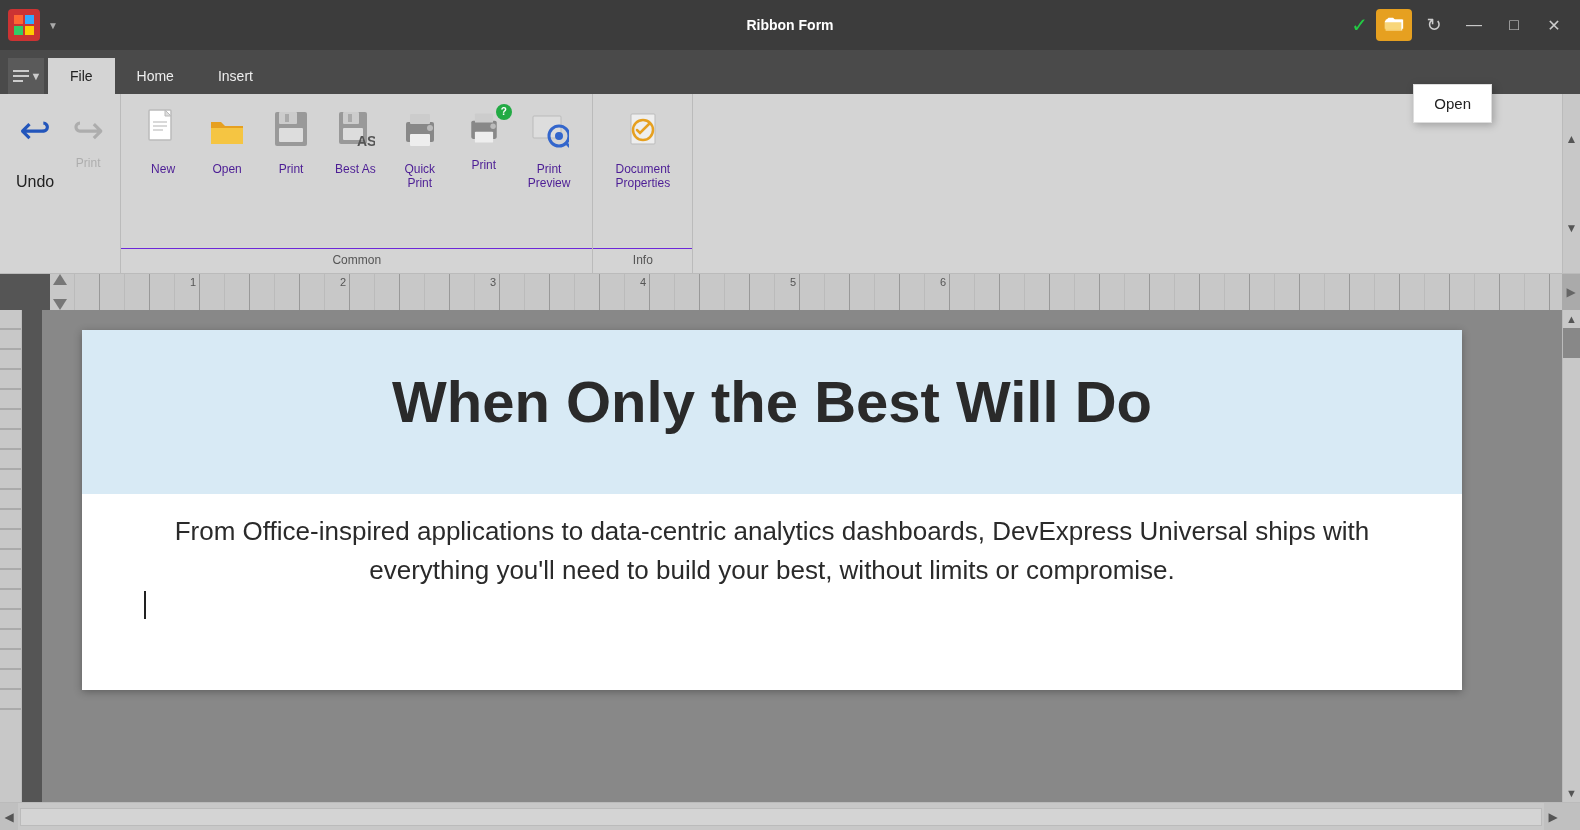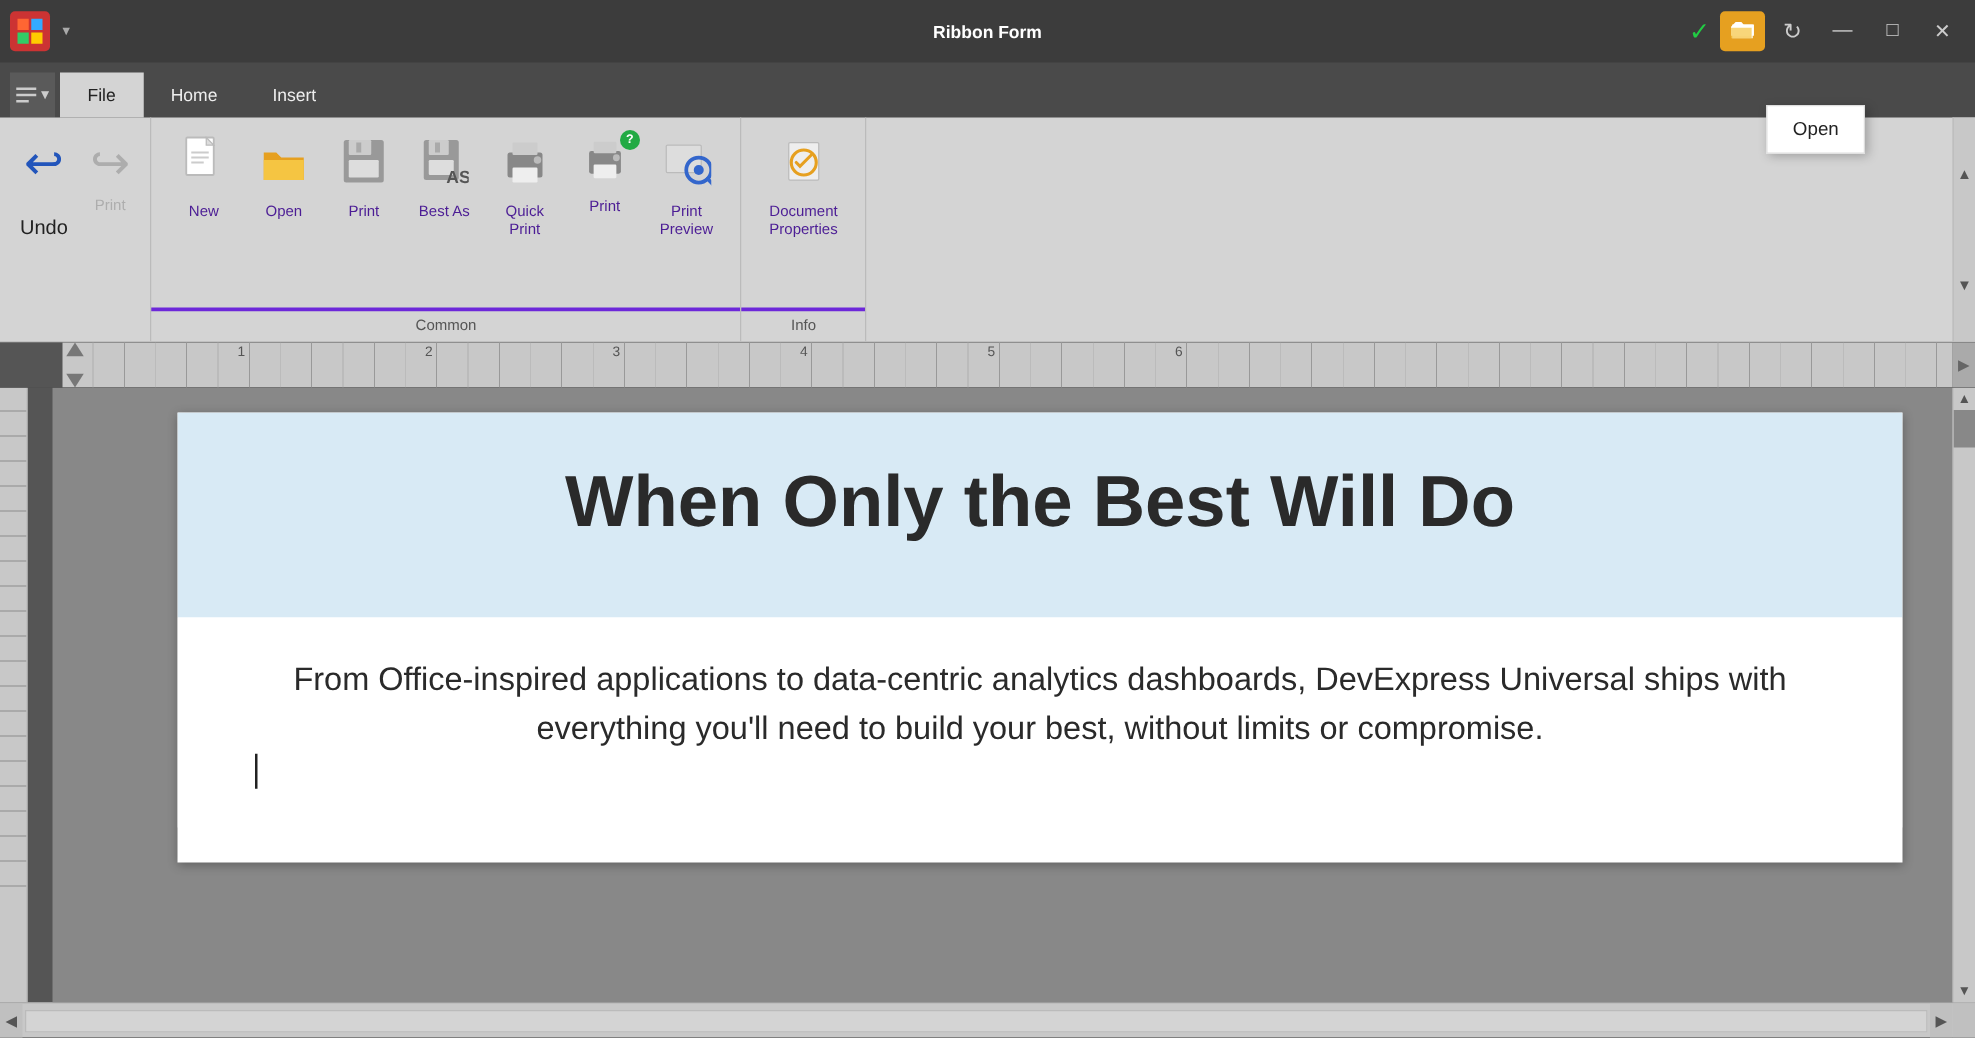--- a/index.html
+++ b/index.html
@@ -121,21 +121,21 @@
       align-items: flex-start;
       padding: 8px 12px;
       flex: 1;
       gap: 4px;
     }
     .ribbon-group-label {
       text-align: center;
       font-size: 12px;
       color: #555;
       padding: 4px 0 6px;
-      border-top: 3px solid #6d28d9;
+      border-top: 1px solid #6d28d9;
     }
     .ribbon-btn {
       display: flex;
       flex-direction: column;
       align-items: center;
       justify-content: flex-start;
       padding: 6px 10px;
       background: transparent;
       border: none;
       cursor: pointer;
@@ -242,21 +242,21 @@
         transparent 19px,
         #aaa 19px,
         #aaa 20px
       );
     }
     .doc-container {
       flex: 1;
       background: #888;
       overflow: hidden;
       display: flex; flex-direction: column;
-      align-items: flex-end;
+      align-items: flex-start;
       padding: 20px 40px;
       margin-left: 20px;
     }
     .doc-page {
       background: #fff;
       width: 100%;
       max-width: 1380px;
       min-height: 360px;
       box-shadow: 0 2px 8px rgba(0,0,0,0.3);
       display: flex; flex-direction: column;
@@ -270,21 +270,21 @@
       font-size: 58px;
       font-weight: 900;
       color: #2a2a2a;
       text-align: center;
       font-family: 'Segoe UI', Arial, sans-serif;
       line-height: 1.1;
       margin-bottom: 30px;
     }
     .doc-body {
       background: #fff;
-      padding: 30px 60px;
+      padding: 18px 60px;
     }
     .doc-subtitle {
       font-size: 26px;
       color: #2a2a2a;
       text-align: center;
       line-height: 1.5;
       font-family: 'Segoe UI', Arial, sans-serif;
     }
     .doc-cursor {
       display: inline-block;

